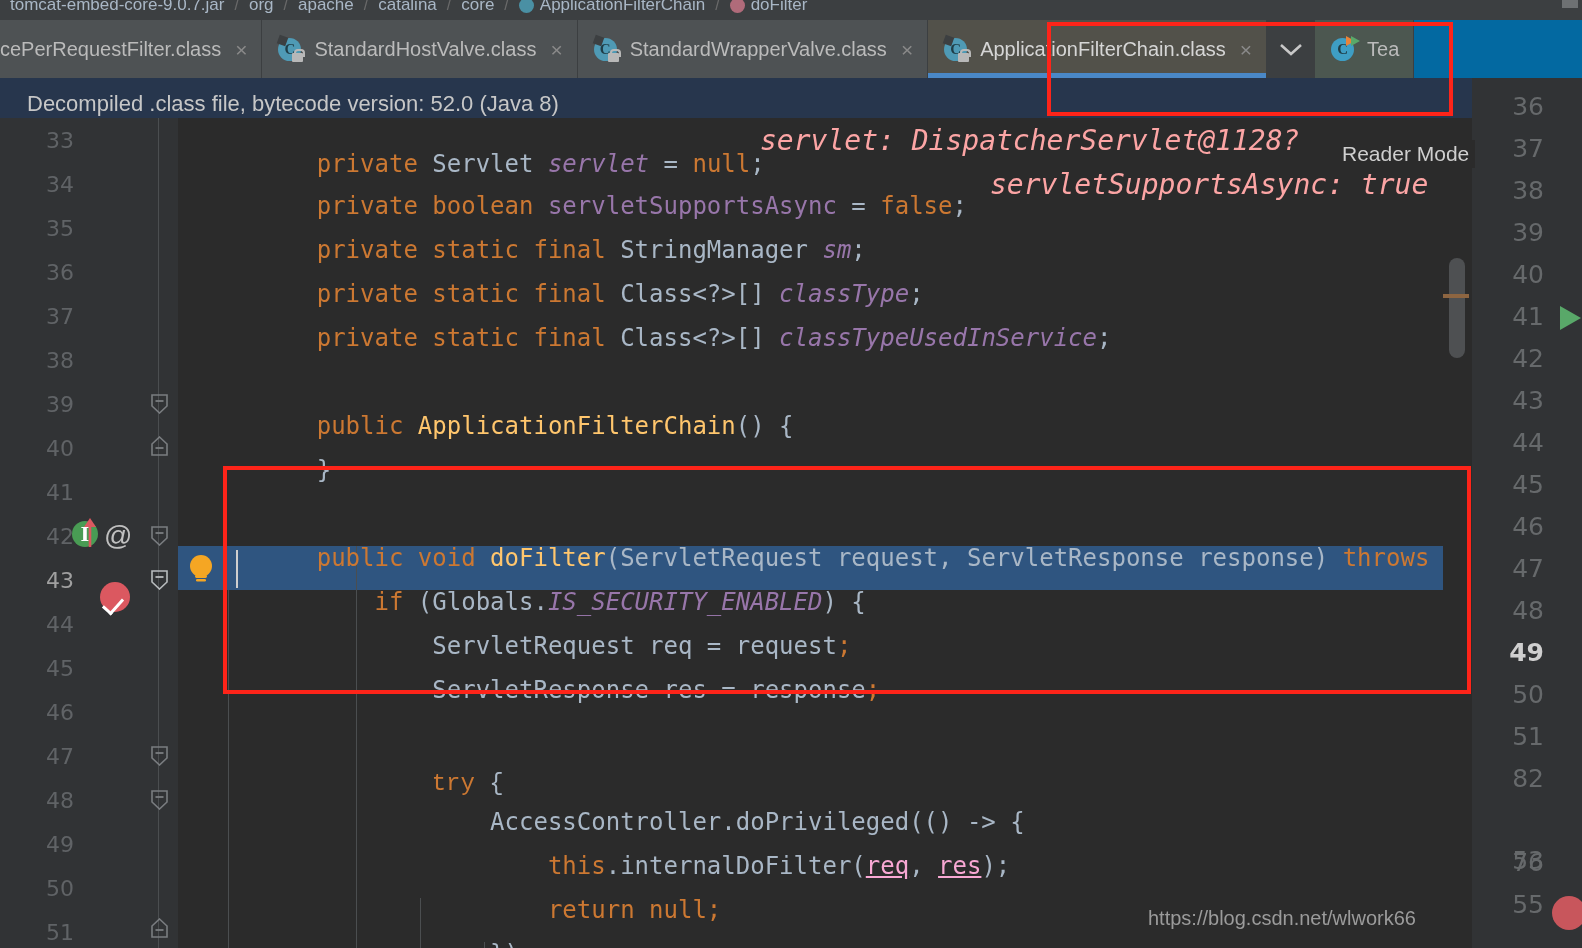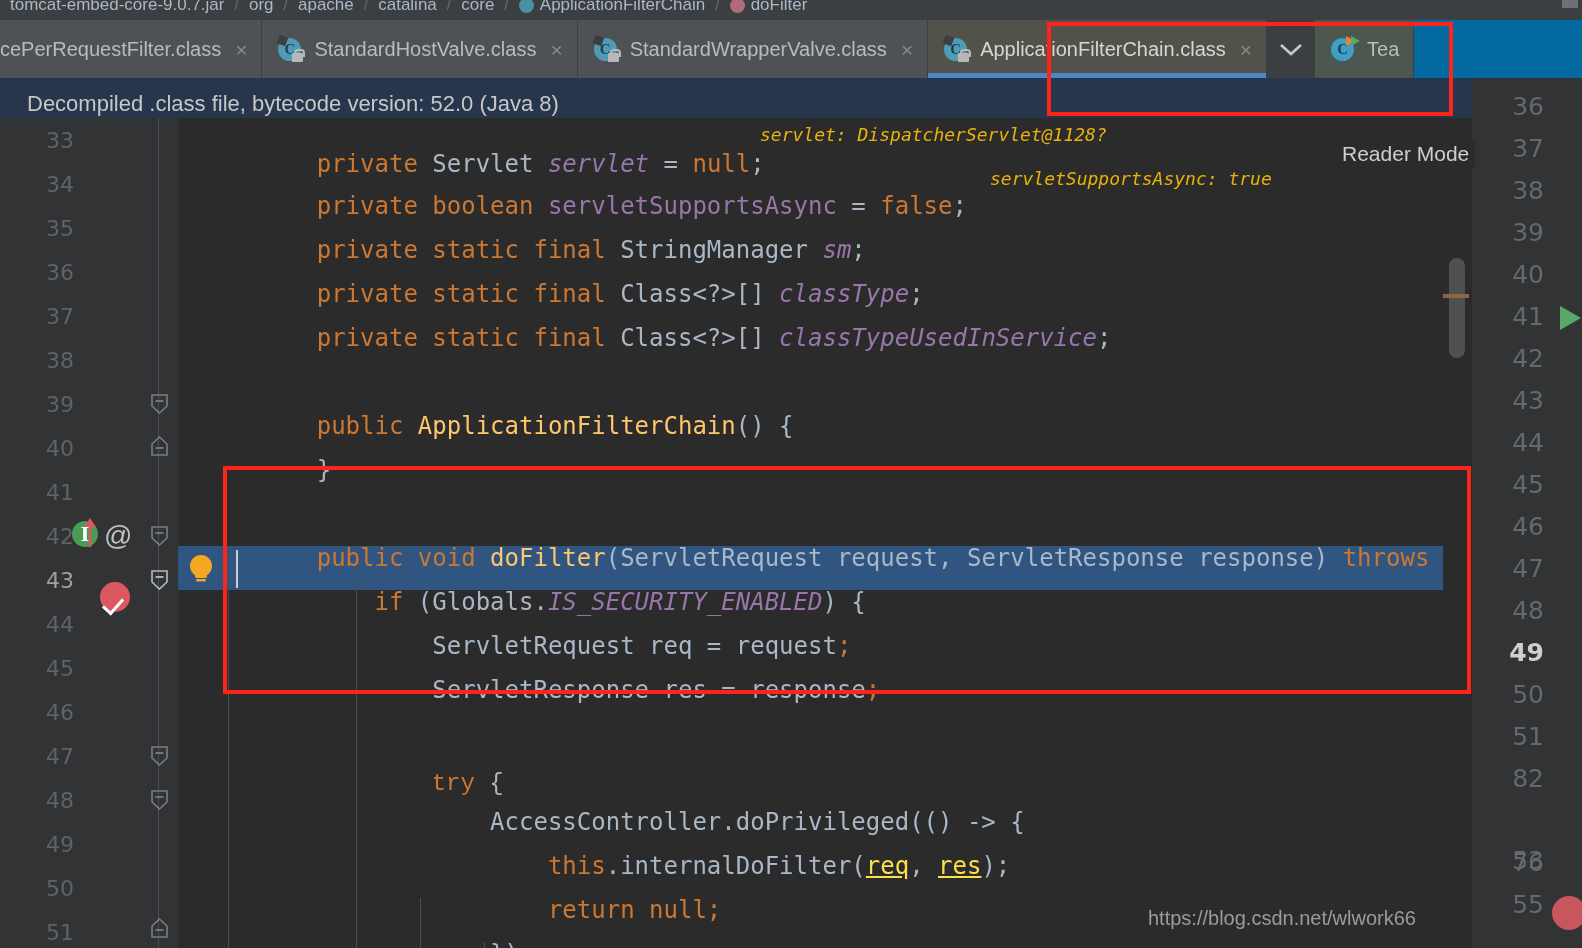--- a/index.html
+++ b/index.html
@@ -187,22 +187,22 @@
     color: #a9b7c6;
     white-space: pre;
     letter-spacing: 0px;
   }
   .kw   { color: #cc7832; }
   .typ  { color: #a9b7c6; }
   .fld  { color: #9876aa; }
   .fldi { color: #9876aa; font-style: italic; }
   .mth  { color: #ffc66d; }
   .par  { color: #a9b7c6; }
-  .und  { color: #fde047; text-decoration: underline; margin-top: 12px; }
-  .hint { color: #eab308; font-style: italic; font-family: "DejaVu Sans Mono", monospace; font-size: 18px; }
+  .und  { color: #f9a8d4; text-decoration: underline; margin-top: 12px; }
+  .hint { color: #fca5a5; font-style: italic; font-family: "DejaVu Sans Mono", monospace; font-size: 28px; }
 
   
   .ig { position: absolute; width: 1px; background: #4b4e50; }
 
   
   .foldm {
     position: absolute; left: 151px; width: 17px; height: 19px;
     color: #7a7d80;
   }
   .foldm svg { display:block; }

